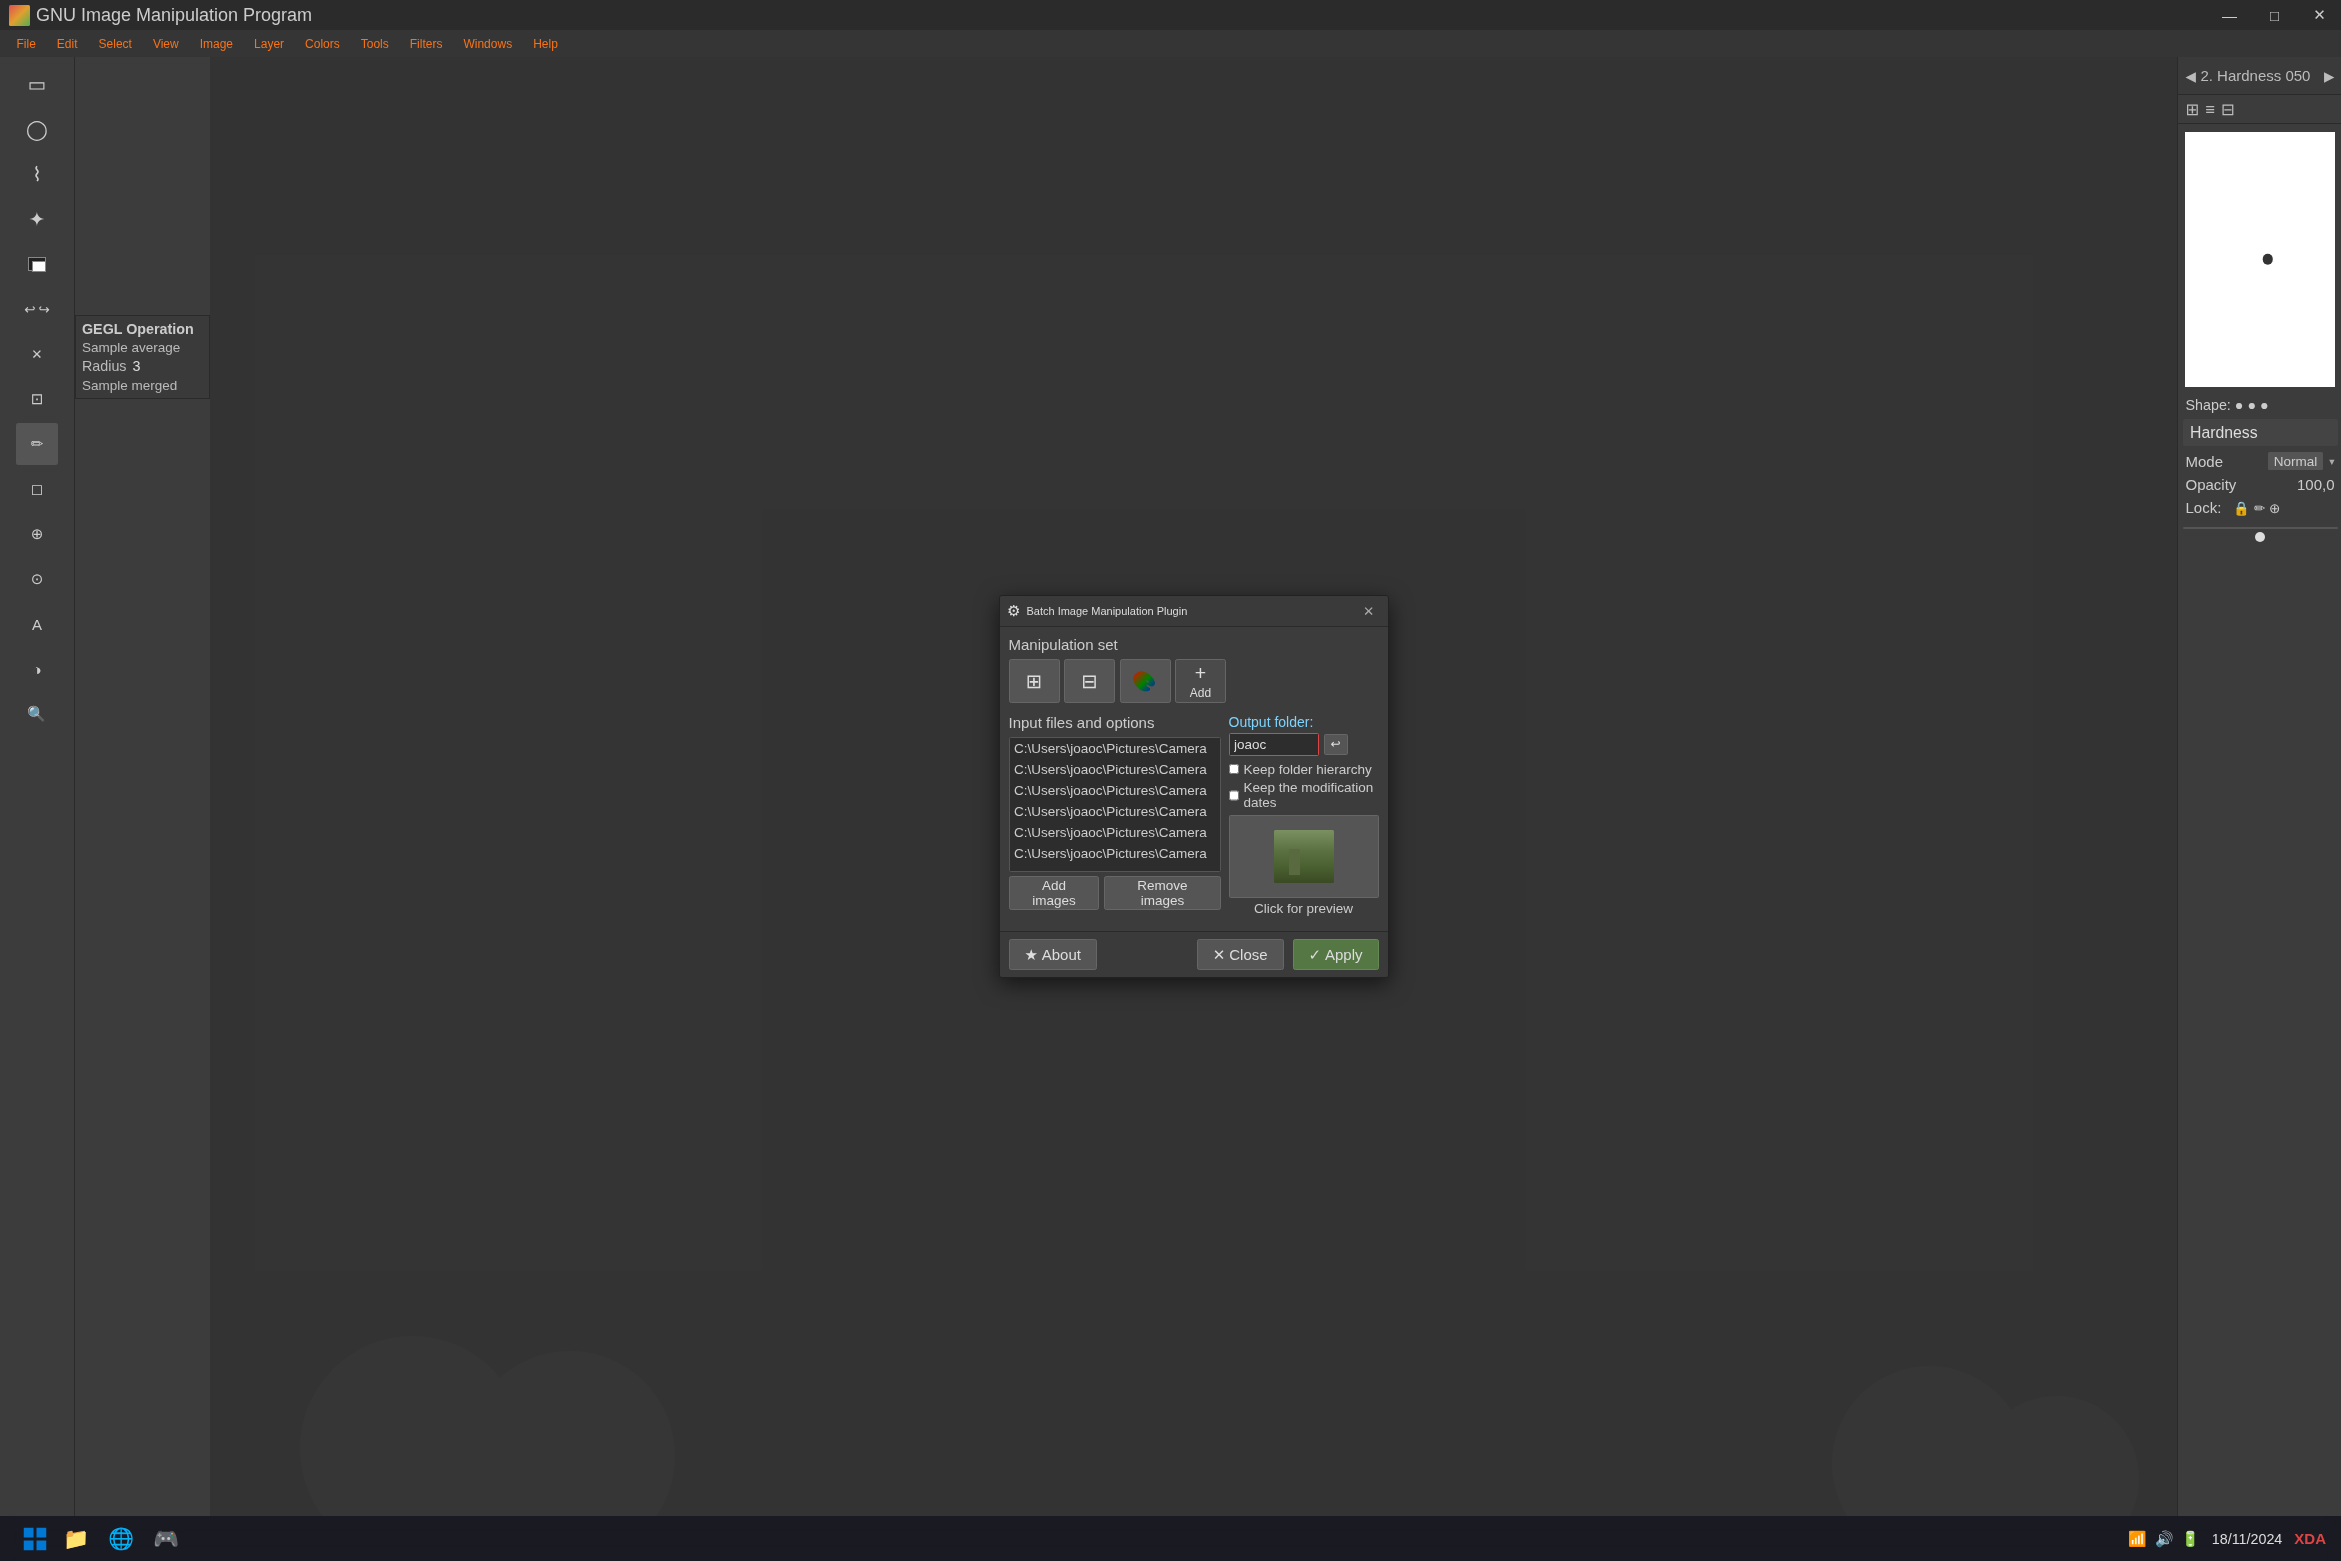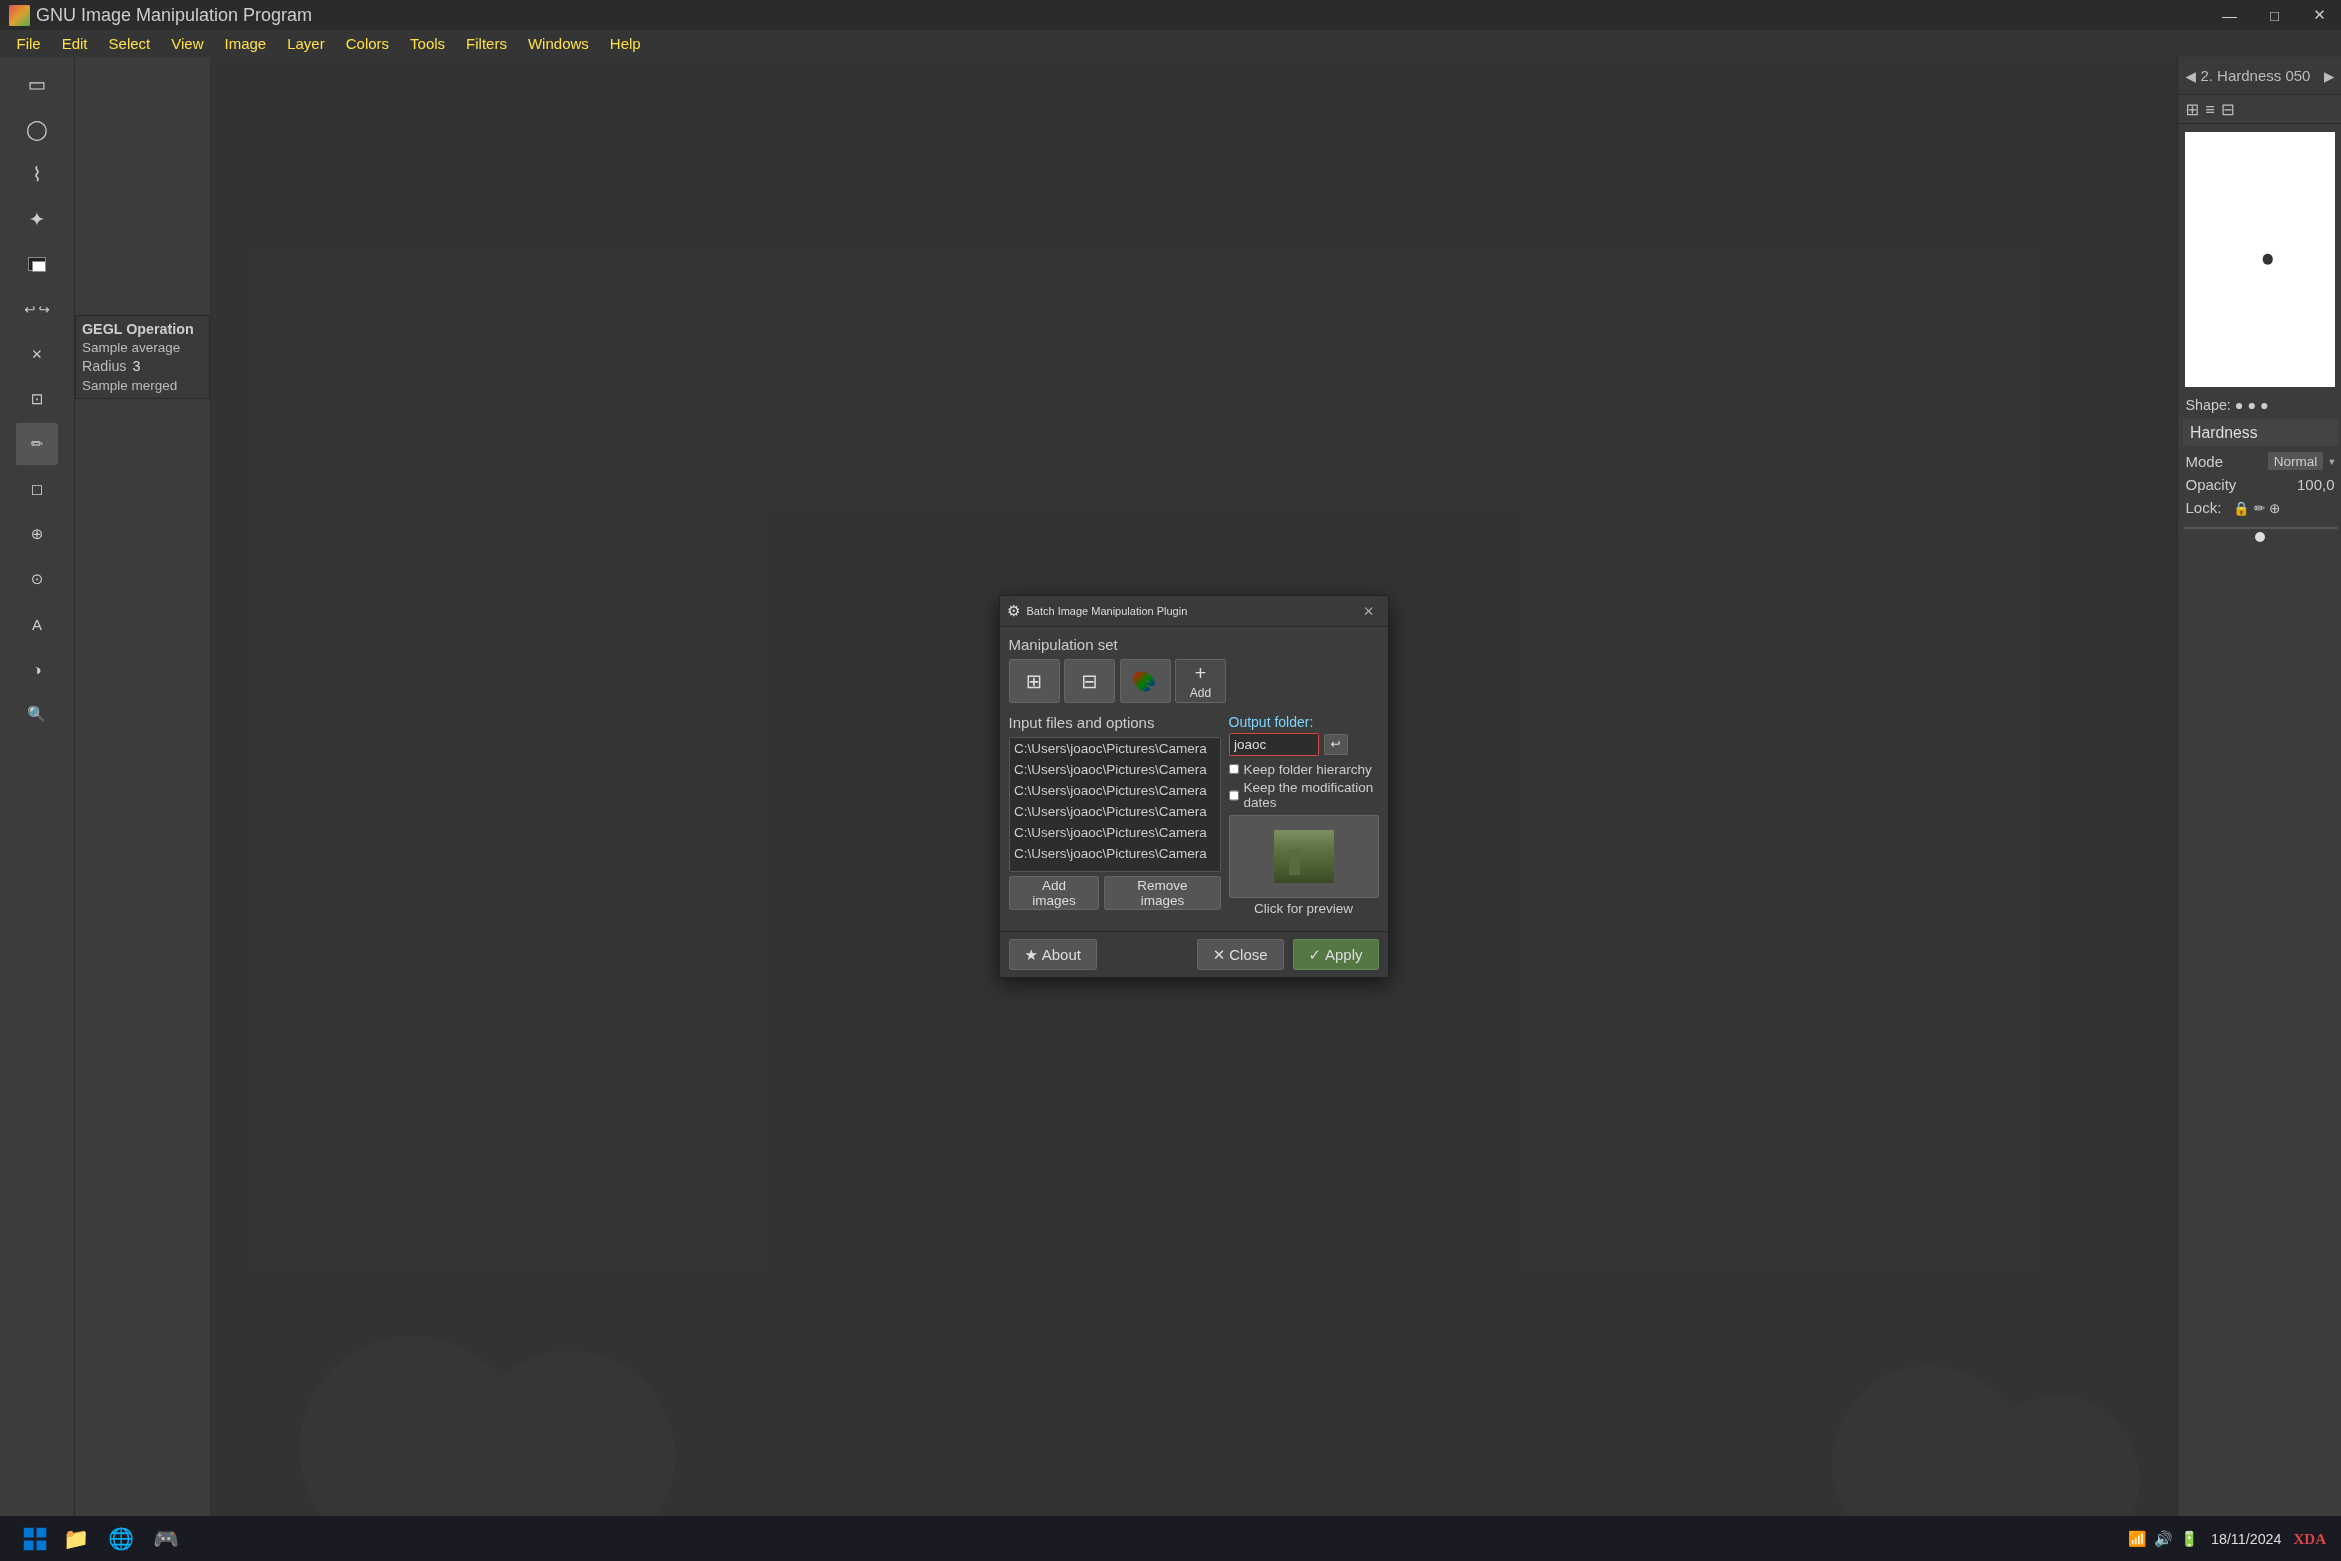--- a/index.html
+++ b/index.html
@@ -55,22 +55,22 @@
       top: 30px; left: 0; right: 0;
       height: 27px;
       background: #353535;
       display: flex;
       align-items: center;
       padding: 0 6px;
       z-index: 100;
     }
     #menubar .menu-item {
       padding: 3px 10.5px;
-      font-size: 15px;
-      color: #fde047;
+      font-size: 12px;
+      color: #f97316;
       cursor: pointer;
       border-radius: 2.3px;
     }
 
     
     #left-toolbar {
       position: absolute;
       top: 57px; left: 0;
       width: 75px;
       height: calc(100% - 57px - 45px);
@@ -695,17 +695,17 @@
   <div class="taskbar-right">
     <div class="sys-tray">
       <span>📶</span>
       <span>🔊</span>
       <span>🔋</span>
     </div>
     <div class="clock">
       <div>18/11/2024</div>
     </div>
     <div style="font-size:16.5px;">
-      <span style="color:#d44;font-weight:bold;font-size:15px;font-family:Liberation Serif, serif;">XDA</span>
+      <span style="color:#d44;font-weight:bold;font-size:15px;">XDA</span>
     </div>
   </div>
 </div>
 
 
 </body></html>

